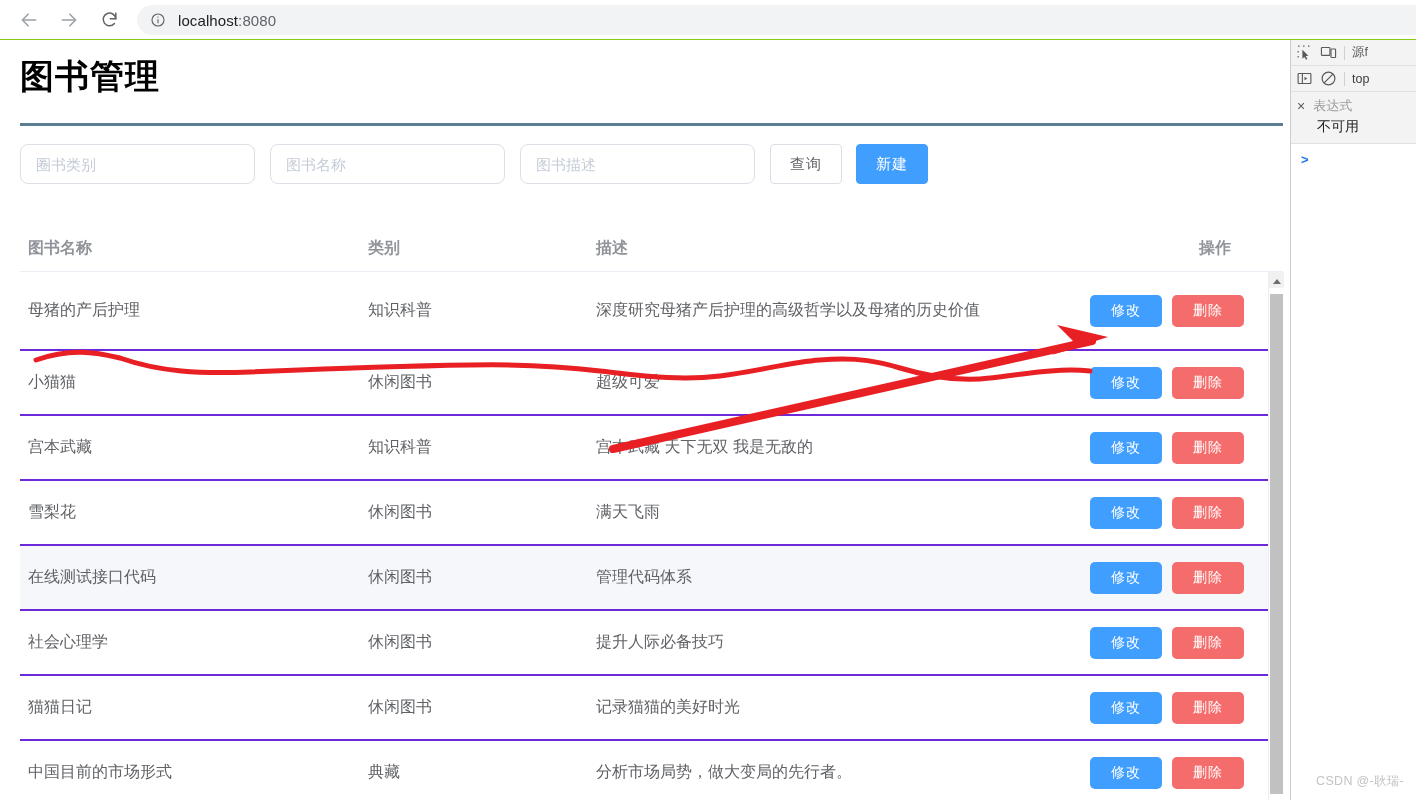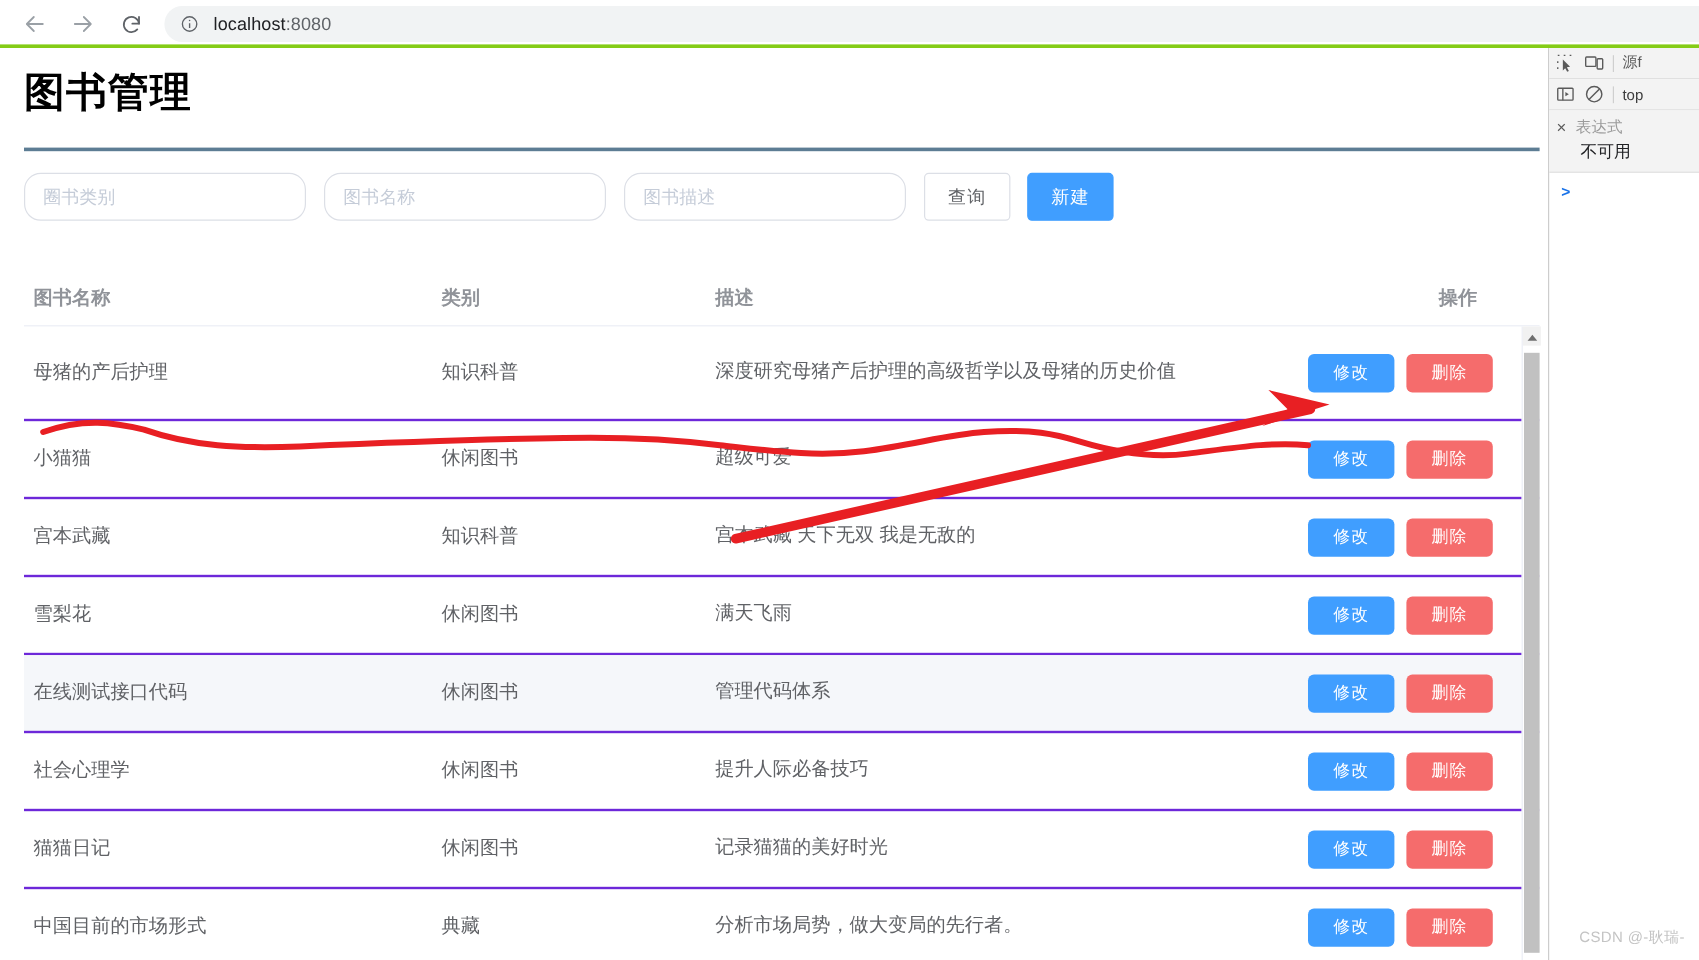--- a/index.html
+++ b/index.html
@@ -7,22 +7,22 @@
     width: 1416px; height: 800px;
     font-family: "Liberation Sans", "DejaVu Sans", sans-serif;
     background: #ffffff;
     overflow: hidden;
   }
   .screen { position: relative; width: 1416px; height: 800px; }
 
   
   .browser-bar {
     position: absolute; top: 0; left: 0; width: 1416px; height: 40px;
-    background: #ffffff; display: flex; align-items: flex-end;
-    border-bottom: 3px solid #84cc16;
+    background: #ffffff; display: flex; align-items: center;
+    border-bottom: 1px solid #84cc16;
   }
   .nav-btn {
     width: 34px; height: 34px; margin-left: 6px;
     display: flex; align-items: center; justify-content: center;
     border-radius: 50%; color: #9aa0a6;
   }
   .nav-btn.first { margin-left: 12px; }
   .nav-btn svg { display: block; }
   .reload { color: #5f6368; }
   .omnibox {
@@ -53,21 +53,21 @@
     position: absolute; left: 20px; top: 83px;
     width: 1263px; height: 3px; background: #5d7d94;
   }
 
   
   .toolbar {
     position: absolute; left: 20px; top: 104px;
     display: flex; align-items: center;
   }
   .field {
-    height: 40px; border: 1px solid #dcdfe6; border-radius: 14px;
+    height: 40px; border: 1px solid #dcdfe6; border-radius: 8px;
     background: #fff; display: flex; align-items: center;
     padding: 0 15px; margin-right: 15px;
   }
   .field input {
     border: none; outline: none; width: 100%; height: 100%;
     font-size: 15px; color: #606266; background: transparent;
     font-family: "Liberation Sans", "DejaVu Sans", sans-serif;
   }
   .field input::placeholder { color: #c5ccd8; }
   .field.cat { width: 235px; }

